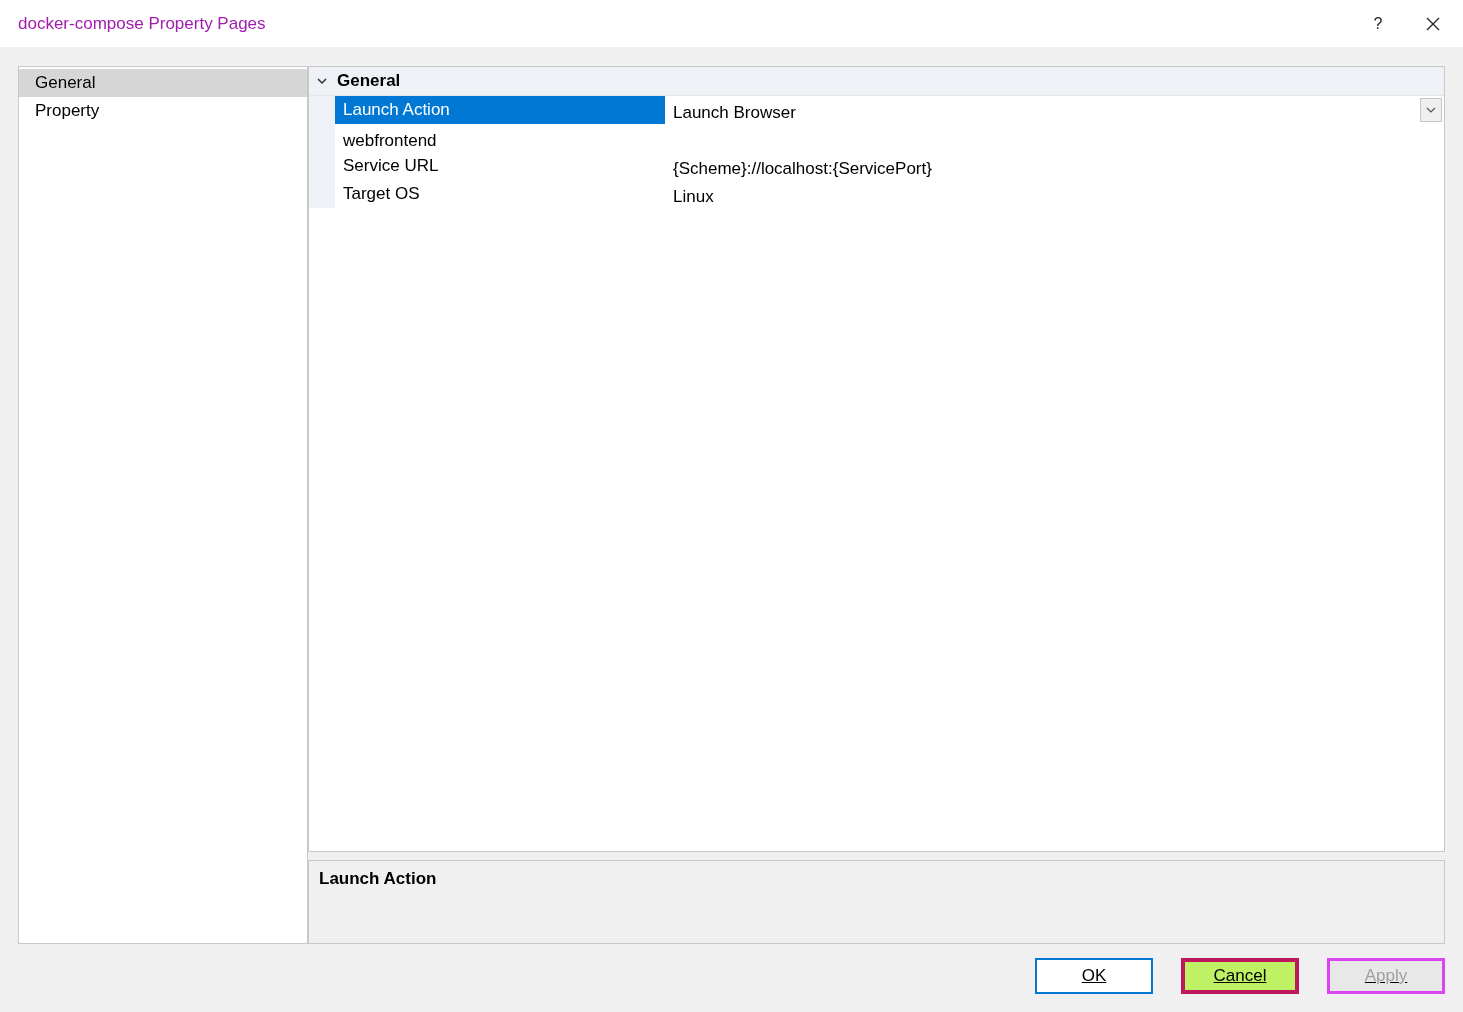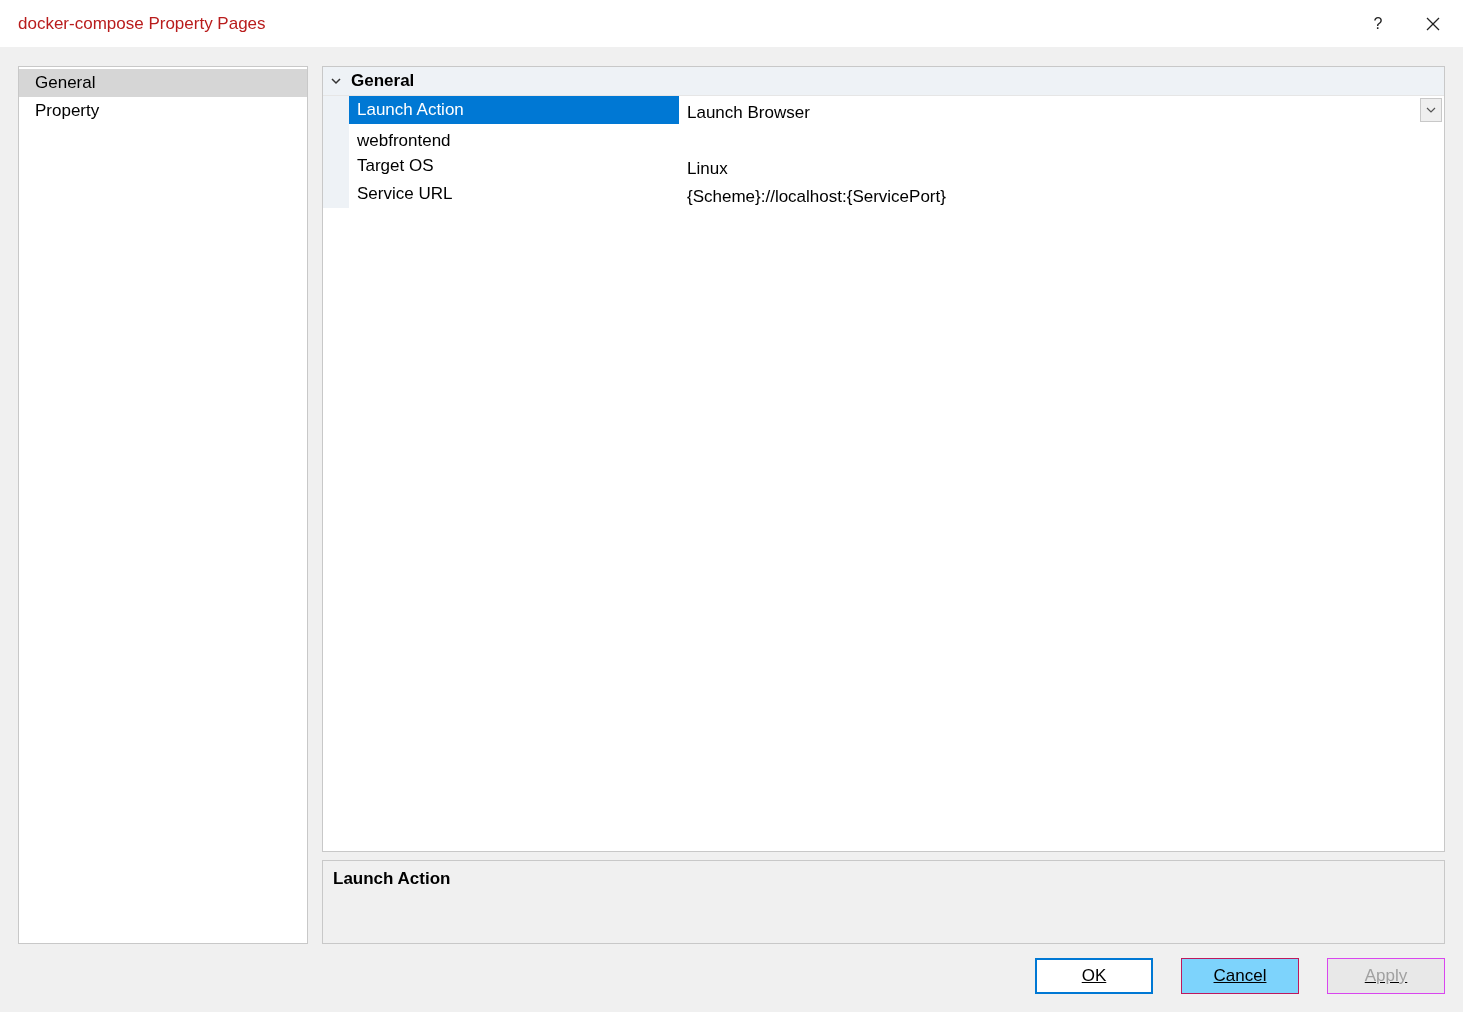--- a/index.html
+++ b/index.html
@@ -16,21 +16,21 @@
       height: 48px;
       display: flex;
       align-items: center;
       padding: 0 0 0 18px;
       background: #fff;
       border-bottom: 1px solid #f0f0f0;
     }
     .titlebar-title {
       flex: 1;
       font-size: 17px;
-      color: #b91c1c;
+      color: #a21caf;
     }
     .titlebar-controls {
       display: flex;
       align-items: center;
       height: 100%;
     }
     .titlebar-btn {
       width: 60px;
       height: 100%;
       display: flex;
@@ -45,21 +45,20 @@
     .titlebar-btn.close svg { width: 14px; height: 14px; }
     .window-body {
       background: #f0f0f0;
       height: calc(1012px - 48px);
       padding: 18px 18px 18px 18px;
       display: flex;
       flex-direction: column;
     }
     .panels {
       display: flex;
-      gap: 14px;
       flex: 1;
       min-height: 0;
       border-radius: 26px;
     }
     .sidebar {
       width: 290px;
       background: #fff;
       border: 1px solid #c8c8c8;
       padding: 2px 0;
     }
@@ -155,32 +154,32 @@
       display: flex;
       justify-content: flex-end;
       gap: 28px;
       padding-top: 14px;
       text-decoration: underline;
     }
     .dlg-btn {
       width: 118px;
       height: 36px;
       font-size: 17px;
-      background: #7dd3fc;
-      border: 1px solid #be185d;
+      background: #bef264;
+      border: 4px solid #be185d;
       color: #000;
     }
     .dlg-btn.default {
       border: 2px solid #0078d4;
       background: #fff;
     }
     .dlg-btn.disabled {
       color: #a0a0a0;
       background: #e8e8e8;
-      border: 1px solid #d946ef;
+      border: 3px solid #d946ef;
     }
   </style>
 </head>
 <body>
 
 <div class="titlebar">
   <div class="titlebar-title">docker-compose Property Pages</div>
   <div class="titlebar-controls">
     <button class="titlebar-btn help">?</button>
     <button class="titlebar-btn close">
@@ -227,28 +226,28 @@
           </div>
         </div>
 
         <div class="prop-row">
           <div class="prop-gutter"></div>
           <div class="prop-value">webfrontend</div>
         </div>
 
         <div class="prop-row">
           <div class="prop-gutter"></div>
+          <div class="prop-label">Service URL</div>
+          <div class="prop-value">{Scheme}://localhost:{ServicePort}</div>
+        </div>
+
+        <div class="prop-row">
+          <div class="prop-gutter"></div>
           <div class="prop-label">Target OS</div>
           <div class="prop-value">Linux</div>
-        </div>
-
-        <div class="prop-row">
-          <div class="prop-gutter"></div>
-          <div class="prop-label">Service URL</div>
-          <div class="prop-value">{Scheme}://localhost:{ServicePort}</div>
         </div>
 
       </div>
 
       <div class="description-pane">
         <div class="description-title">Launch Action</div>
       </div>
     </div>
 
   </div>

